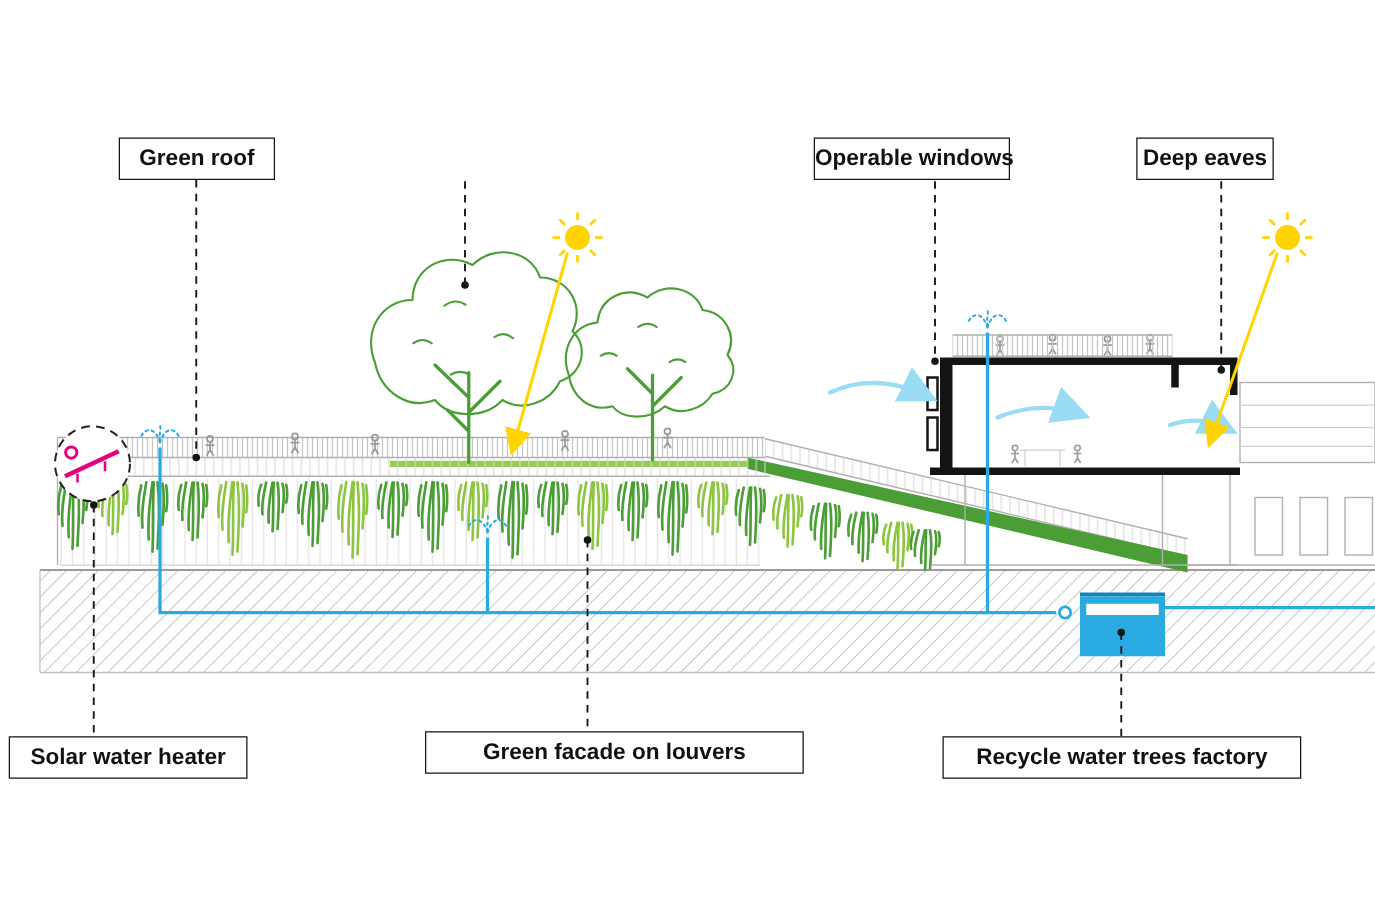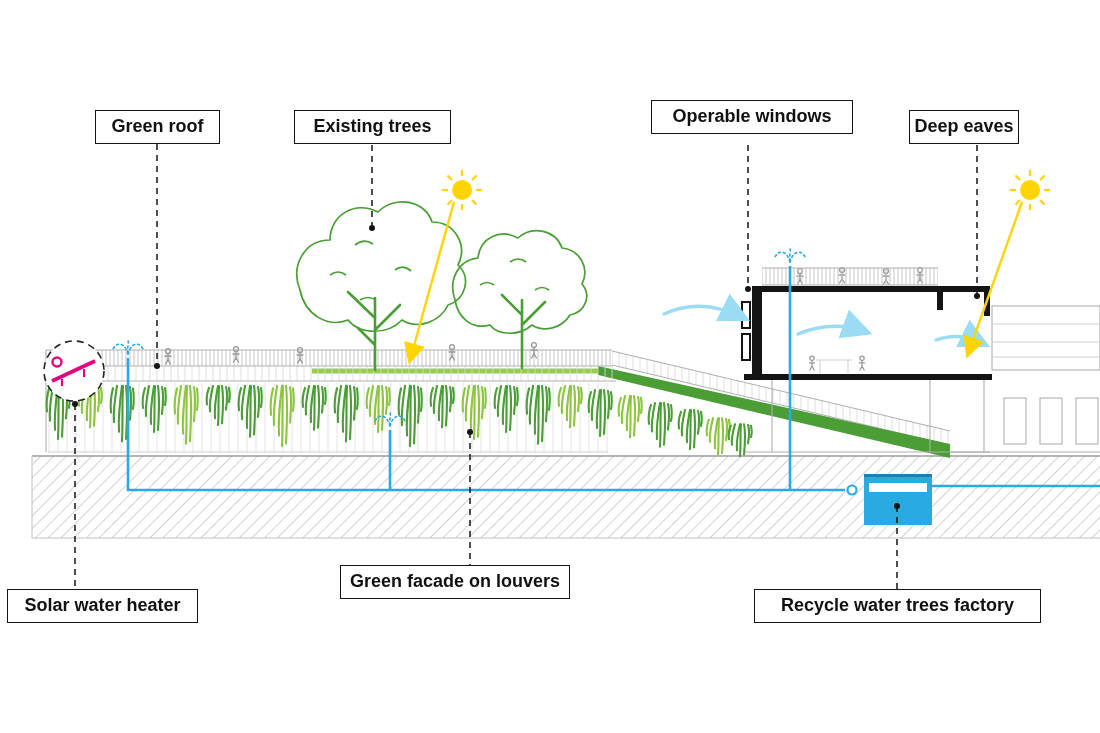--- a/index.html
+++ b/index.html
@@ -324,20 +324,19 @@
     <path class="leader" d="M75,404 V589"></path>
         <circle class="dot" cx="75" cy="404" r="3"></circle>
     <path class="leader" d="M470,432 V589"></path>
         <circle class="dot" cx="470" cy="432" r="3"></circle>
     <path class="leader" d="M897,506 V589"></path>
         <circle class="dot" cx="897" cy="506" r="3"></circle>
   </g>
 </svg>
 
 <div class="label" style="left:95px;top:110px;width:125px">Green roof</div>
-<div class="label" style="left:294px;top:110px;width:157px">Existing trees</div>
-<div class="label" style="left:651px;top:100px;width:202px">Operable windows</div>
+<div class="label" style="left:651px;top:110px;width:157px">Operable windows</div>
 <div class="label" style="left:909px;top:110px;width:110px">Deep eaves</div>
 <div class="label" style="left:7px;top:589px;width:191px">Solar water heater</div>
-<div class="label" style="left:340px;top:565px;width:230px">Green facade on louvers</div>
+<div class="label" style="left:340px;top:585px;width:303px">Green facade on louvers</div>
 <div class="label" style="left:754px;top:589px;width:287px">Recycle water trees factory</div>
 
 </div>
 
 </body></html>

